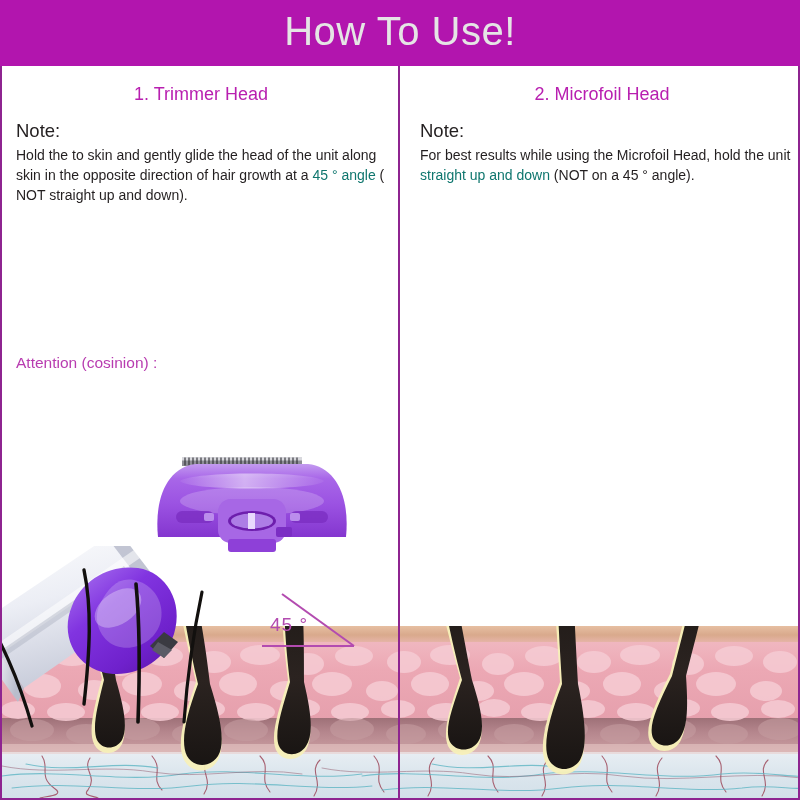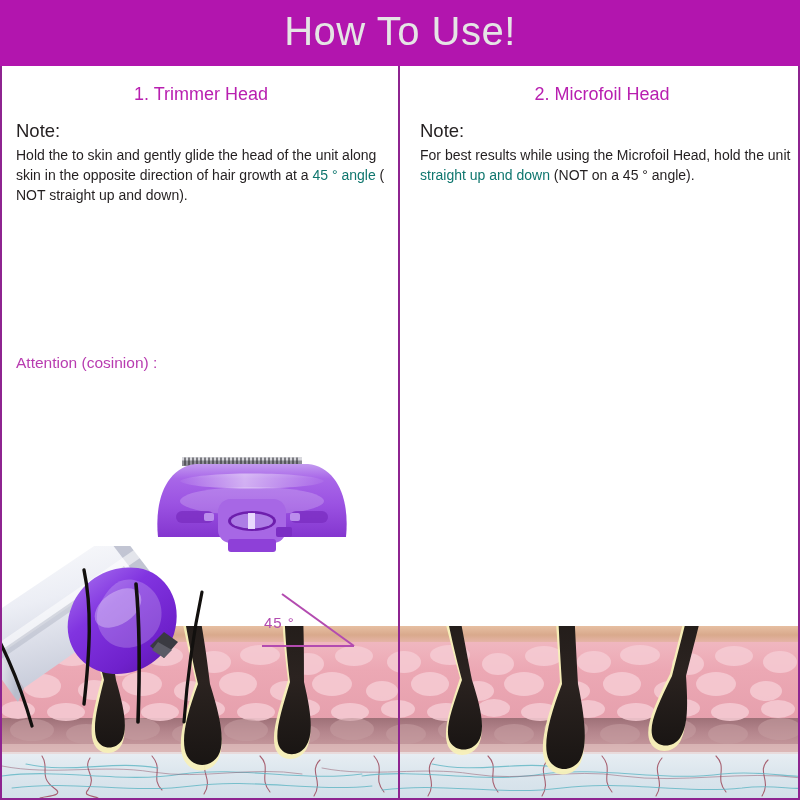--- a/index.html
+++ b/index.html
@@ -54,22 +54,22 @@
   #left-note      { left:14px; top:54px;  width:372px; }
   #right-note     { left:18px; top:54px;  width:372px; }
   #left-attention { left:14px; top:286px; width:375px; }
 
   
   #skin { position:absolute; left:0; bottom:0; width:800px; height:172px; z-index:5; }
 
   
   #angle-indicator { position:absolute; left:256px; top:524px; width:110px; height:72px; z-index:20; }
   #angle-label {
-    position:absolute; left:262px; top:548px; color:#b34bb0;
-    font-size:15px; z-index:22; letter-spacing:1px;
+    position:absolute; left:268px; top:548px; color:#b34bb0;
+    font-size:19px; z-index:22; letter-spacing:1px;
   }
 
   
   .device { position:absolute; z-index:12; }
   #trimmer-head-img { left:150px; top:385px; width:200px; height:105px; z-index:14; }
   #tilted-device    { left:-14px; top:480px; width:280px; height:190px; z-index:18; }
 </style>
 </head>
 <body>
 

